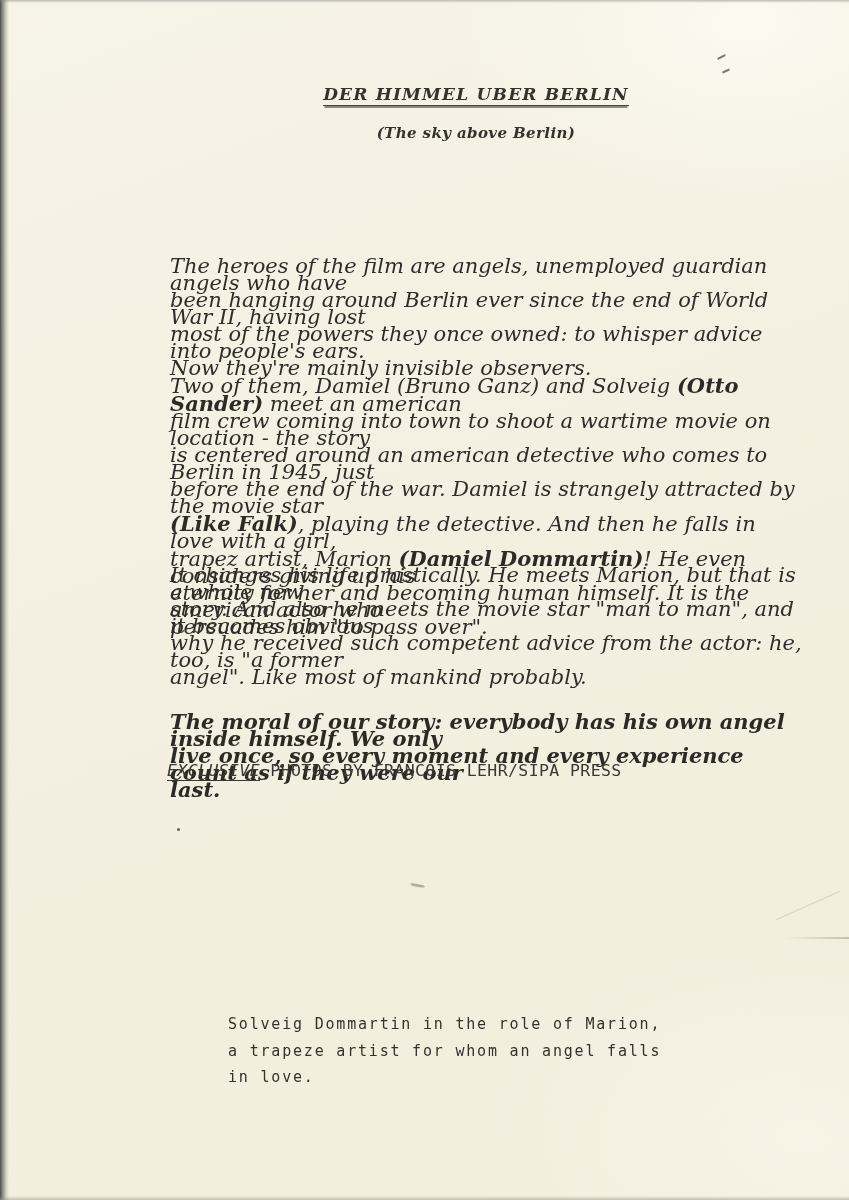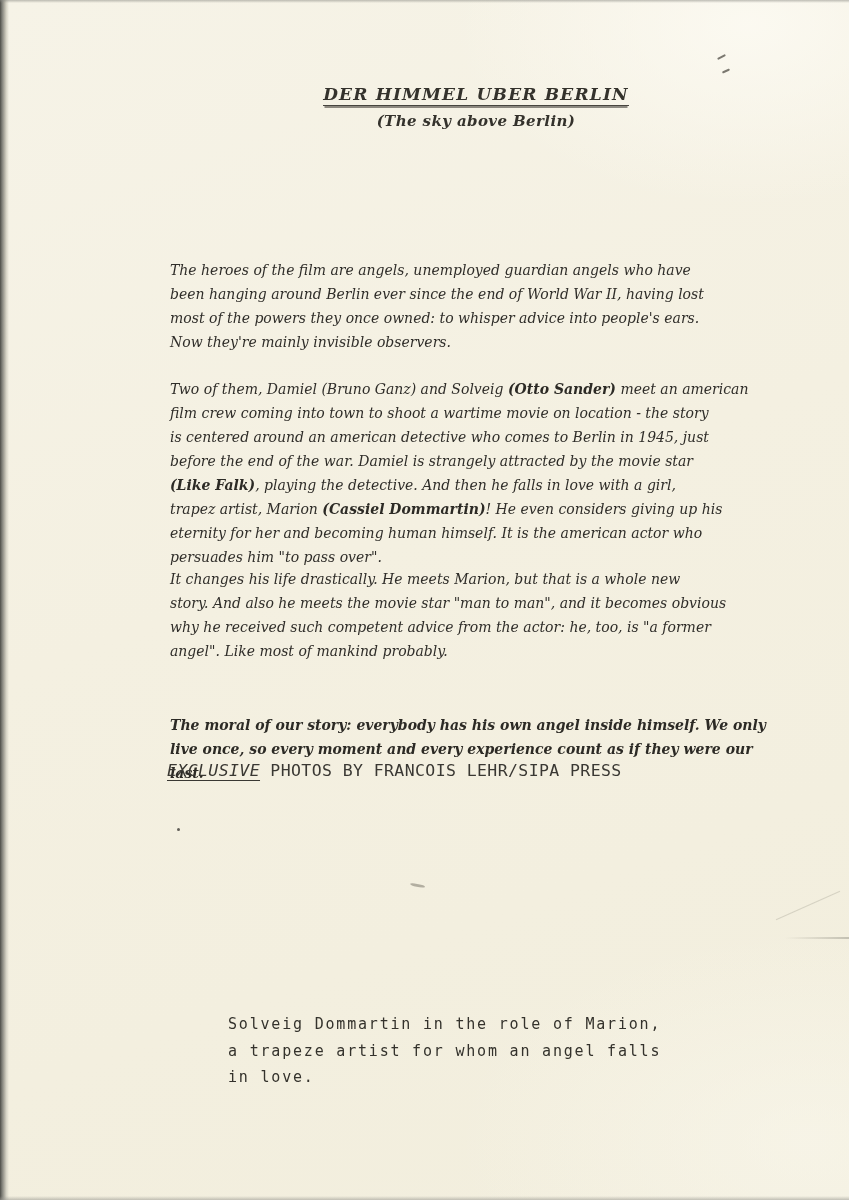--- a/index.html
+++ b/index.html
@@ -46,36 +46,36 @@
     font-size: 17px;
     font-weight: bold;
     font-style: italic;
     letter-spacing: 1.2px;
     color: #34322c;
     padding-bottom: 1px;
     border-bottom: 1.6px solid rgba(52,50,44,0.9);
     box-shadow: 0 3.5px 0 -1.5px rgba(52,50,44,0.55);
   }
   .film-subtitle {
-    margin-top: 6px;
+    margin-top: 18px;
     font-size: 15px;
     font-weight: bold;
     font-style: italic;
     letter-spacing: 0.4px;
     color: #34322c;
   }
 
   
   .para {
     position: absolute;
     left: 170px;
     width: 636px;
-    font-size: 14px;
+    font-size: 21px;
     font-style: italic;
-    line-height: 24px;
+    line-height: 17px;
     white-space: pre-line;
     color: #2f2d29;
   }
   .para-intro   { top: 258px; }
   .para-plot    { top: 377px; }
   .para-meeting { top: 567px; }
   .para-moral   { top: 686px; font-weight: bold; color: #2c2a25; margin-top: 27px; }
   .seg-bold { font-weight: bold; color: #2c2a25; font-style: italic; }
   .seg-underline { text-decoration: underline; text-underline-offset: 3.5px; font-style: italic; }
 
@@ -155,21 +155,21 @@
   <div class="para para-intro"><span>The heroes of the film are angels, unemployed guardian angels who have
 been hanging around Berlin ever since the end of World War II, having lost
 most of the powers they once owned: to whisper advice into people's ears.
 Now they're mainly invisible observers.</span></div>
 
   <div class="para para-plot"><span>Two of them, Damiel (Bruno Ganz) and Solveig </span><span class="seg-bold">(Otto Sander)</span><span> meet an american
 film crew coming into town to shoot a wartime movie on location - the story
 is centered around an american detective who comes to Berlin in 1945, just
 before the end of the war. Damiel is strangely attracted by the movie star
 </span><span class="seg-bold">(Like Falk)</span><span>, playing the detective. And then he falls in love with a girl,
-trapez artist, Marion </span><span class="seg-bold">(Cassiel Dommartin)</span><span>! He even considers giving up his
+trapez artist, Marion </span><span class="seg-bold">(Damiel Dommartin)</span><span>! He even considers giving up his
 eternity for her and becoming human himself. It is the american actor who
 persuades him "to pass over".</span></div>
 
   <div class="para para-meeting"><span>It changes his life drastically. He meets Marion, but that is a whole new
 story. And also he meets the movie star "man to man", and it becomes obvious
 why he received such competent advice from the actor: he, too, is "a former
 angel". Like most of mankind probably.</span></div>
 
   <div class="para para-moral"><span class="seg-bold">The moral of our story: everybody has his own angel inside himself. We only
 live once, so every moment and every experience count as if they were our

